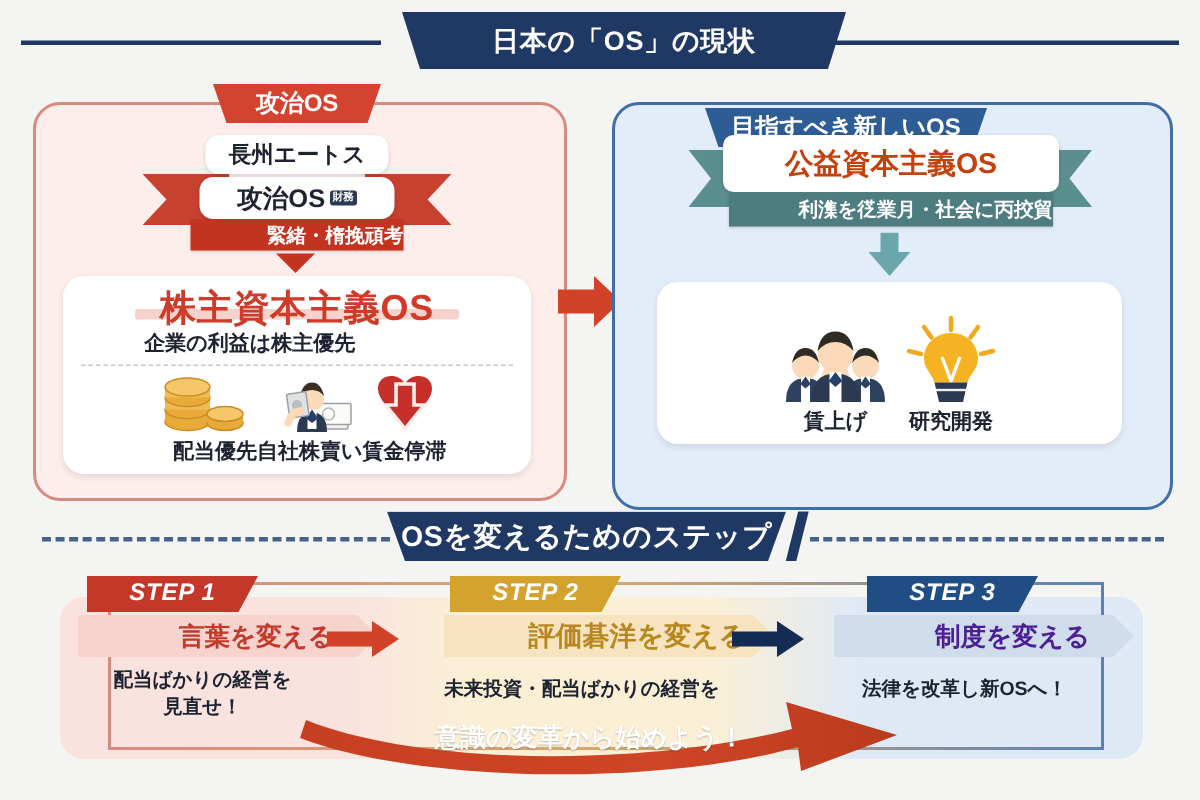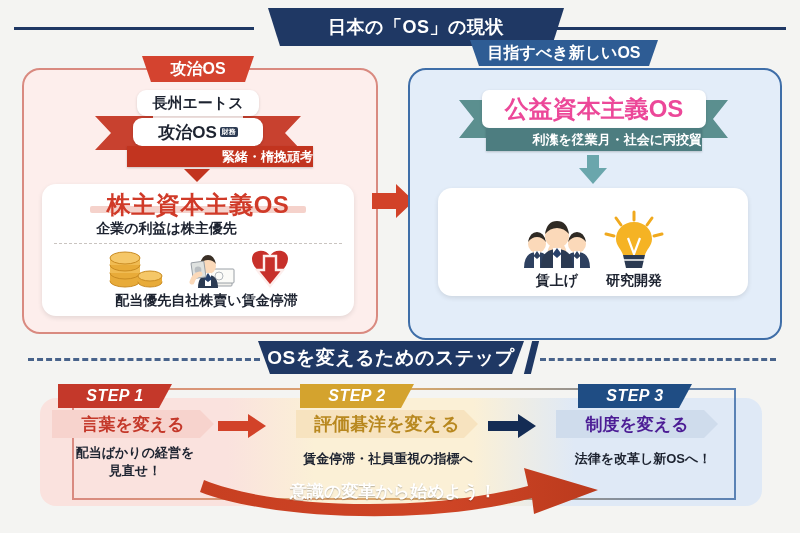--- a/index.html
+++ b/index.html
@@ -103,20 +103,21 @@
     clip-path:polygon(0 0,100% 0,calc(100% - 13px) 100%,0 100%);
   }
   .sb1{background:#c4382a;}
   .sb2{background:#d4a32e;}
   .sb3{background:#1f4d84;}
 
   .step-chev{
     position:absolute;display:flex;align-items:center;justify-content:center;
     font-weight:bold;
     clip-path:polygon(0 0,calc(100% - 14px) 0,100% 50%,calc(100% - 14px) 100%,0 100%);
+    padding-left:38px;
   }
   .sc1{background:#f7d3cd;color:#c4382a;}
   .sc2{background:#f7e3bf;color:#b8881f;}
   .sc3{background:#cfdcec;color:#4c1d95;}
 
   .step-desc{position:absolute;text-align:center;font-weight:bold;color:#1d2330;line-height:1.35;}
 
   .flatarrow{position:absolute;}
 
   .loop-label{
@@ -147,21 +148,21 @@
   <div class="minicard" style="left:137px;top:90px;width:122px;height:26px;font-size:15px;">
     <span>長州エートス</span>
   </div>
 
   <div class="minicard" style="left:133px;top:118px;width:130px;height:28px;font-size:17px;gap:3px;">
     <span>攻治OS</span>
     <span style="display:inline-block;background:#2b3a52;color:#fff;font-size:7px;line-height:8px;
                  padding:1px 2px;border-radius:2px;max-width:14px;overflow:hidden;">財務</span>
   </div>
 
-  <div class="ribbon-strip strip-red" style="left:127px;top:146px;width:142px;height:21px;font-size:13px;padding-left:44px;">
+  <div class="ribbon-strip strip-red" style="left:127px;top:146px;width:142px;height:21px;font-size:13px;">
     <span>緊緒・楕挽頑考</span>
   </div>
 
   <div class="down-arrow" style="left:184px;top:169px;border-left:13px solid transparent;border-right:13px solid transparent;border-top:13px solid #c2341f;"></div>
 
   <div class="card" style="left:42px;top:184px;width:312px;height:132px;"></div>
 
   <div class="os-underline" style="left:90px;top:206px;width:216px;"></div>
   <div class="os-title" style="left:42px;top:189px;width:312px;font-size:24px;">
     <span>株主資本主義OS</span>
@@ -221,28 +222,28 @@
   </div>
 
   <span class="bigarrow" style="left:372px;top:182px;">
     <svg width="42" height="38" viewBox="0 0 42 38" aria-hidden="true">
       <path d="M0 11 L24 11 L24 2 L42 19 L24 36 L24 27 L0 27 Z" fill="#d24229"></path>
     </svg>
   </span>
 
   <div class="panel right"></div>
 
-  <div class="badge blue" style="left:470px;top:40px;width:188px;height:26px;font-size:16px;">
+  <div class="badge blue" style="left:470px;top:72px;width:188px;height:26px;font-size:16px;">
     <span>目指すべき新しいOS</span>
   </div>
 
   <div class="ribbon-wing wing-teal" style="left:459px;top:100px;width:56px;height:38px;clip-path:polygon(0 0,100% 0,100% 100%,0 100%,15px 50%);"></div>
   <div class="ribbon-wing wing-teal" style="left:672px;top:100px;width:56px;height:38px;clip-path:polygon(0 0,100% 0,calc(100% - 15px) 50%,100% 100%,0 100%);"></div>
 
-  <div class="minicard" style="left:482px;top:90px;width:224px;height:38px;font-size:24px;color:#ec4899;border-radius:7px;">
+  <div class="minicard" style="left:482px;top:90px;width:224px;height:38px;font-size:19px;color:#c2410c;border-radius:7px;">
     <span>公益資本主義OS</span>
   </div>
 
   <div class="ribbon-strip strip-teal" style="left:486px;top:128px;width:216px;height:23px;font-size:13px;">
     <span>利潗を徔業月・社会に丙挍貿</span>
   </div>
 
   <span style="position:absolute;left:578px;top:155px;">
     <svg width="30" height="30" viewBox="0 0 30 30" aria-hidden="true">
       <path d="M9 0 L21 0 L21 13 L29 13 L15 29 L1 13 L9 13 Z" fill="#6aa6ac"></path>
@@ -327,21 +328,21 @@
     </svg>
   </span>
 
   <div class="step-badge sb2" style="left:300px;top:384px;width:114px;height:24px;font-size:16px;">
     <span>STEP 2</span>
   </div>
   <div class="step-chev sc2" style="left:296px;top:410px;width:182px;height:28px;font-size:18px;">
     <span>評価碁洋を変える</span>
   </div>
   <div class="step-desc" style="left:280px;top:450px;width:216px;font-size:13px;">
-    <div>賃金停滞・社員重視の指標へ</div>
+    <div>未来投資・配当ばかりの経営を</div>
   </div>
 
   <span class="flatarrow" style="left:488px;top:414px;">
     <svg width="48" height="24" viewBox="0 0 48 24" aria-hidden="true">
       <path d="M0 7 L30 7 L30 0 L48 12 L30 24 L30 17 L0 17 Z" fill="#142c54"></path>
     </svg>
   </span>
 
   <div class="step-badge sb3" style="left:578px;top:384px;width:114px;height:24px;font-size:16px;">
     <span>STEP 3</span>

